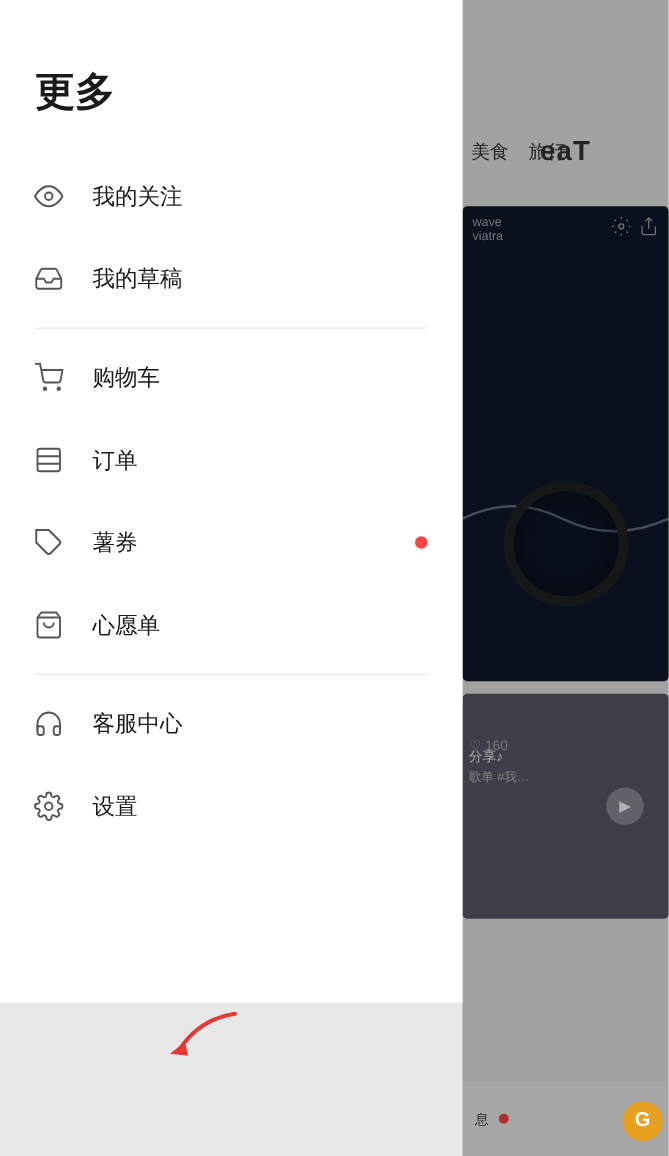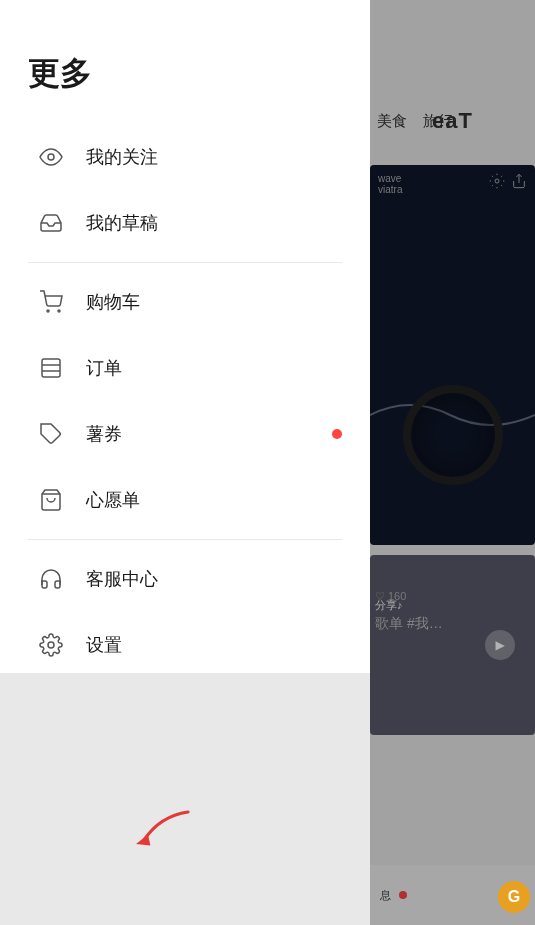--- a/index.html
+++ b/index.html
@@ -182,21 +182,21 @@
       background: rgba(0,0,0,0.3);
       z-index: 5;
     }
 
     
     .menu-panel {
       position: absolute;
       top: 0;
       left: 0;
       width: 370px;
-      height: 673px;
+      height: 802px;
       background: #ffffff;
       z-index: 10;
       display: flex;
       flex-direction: column;
     }
 
     .menu-title {
       font-size: 32px;
       font-weight: bold;
       color: #1a1a1a;
@@ -205,21 +205,21 @@
 
     .menu-list {
       flex: 1;
       display: flex;
       flex-direction: column;
     }
 
     .menu-item {
       display: flex;
       align-items: center;
-      padding: 18px 36px;
+      padding: 18px 24px;
       position: relative;
       cursor: pointer;
     }
 
     .menu-icon {
       width: 30px;
       height: 30px;
       display: flex;
       align-items: center;
       justify-content: center;
@@ -314,21 +314,21 @@
     <path d="M0,30 Q40,10 80,30 T165,30" stroke="#9ab" stroke-width="2" fill="none" opacity="0.6"></path>
   </svg>
   <div class="bg-card1-circle"></div>
 </div>
 
 <div class="bg-card2">
   <div class="bg-card2-play">▶</div>
 </div>
 <div class="bg-music-text">
   <div style="color:#eee;font-size:11px;margin-bottom:2px;">分享♪</div>
-  <div style="color:#bbb;font-size:14px;">歌单 #我…</div>
+  <div style="color:#bbb;font-size:10px;">歌单 #我…</div>
 </div>
 <div class="bg-heart">♡ <span>160</span></div>
 
 <div class="bg-bottom-bar">
   <span class="bg-bottom-text">息</span>
   <div class="bg-bottom-dot"></div>
 </div>
 
 <div class="watermark">
   <div class="watermark-g">G</div>

